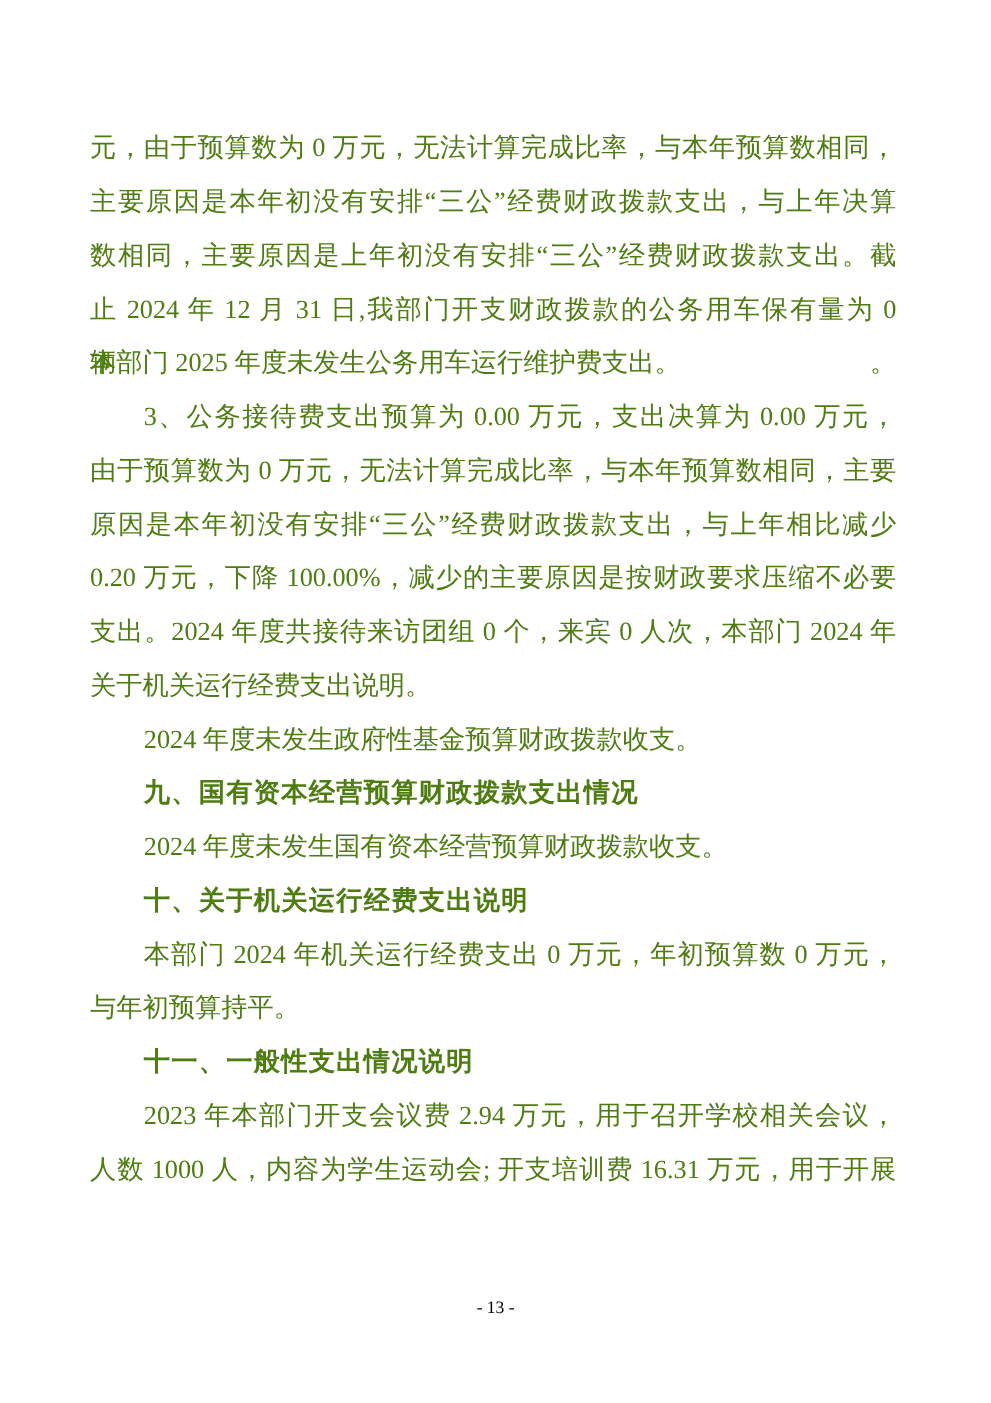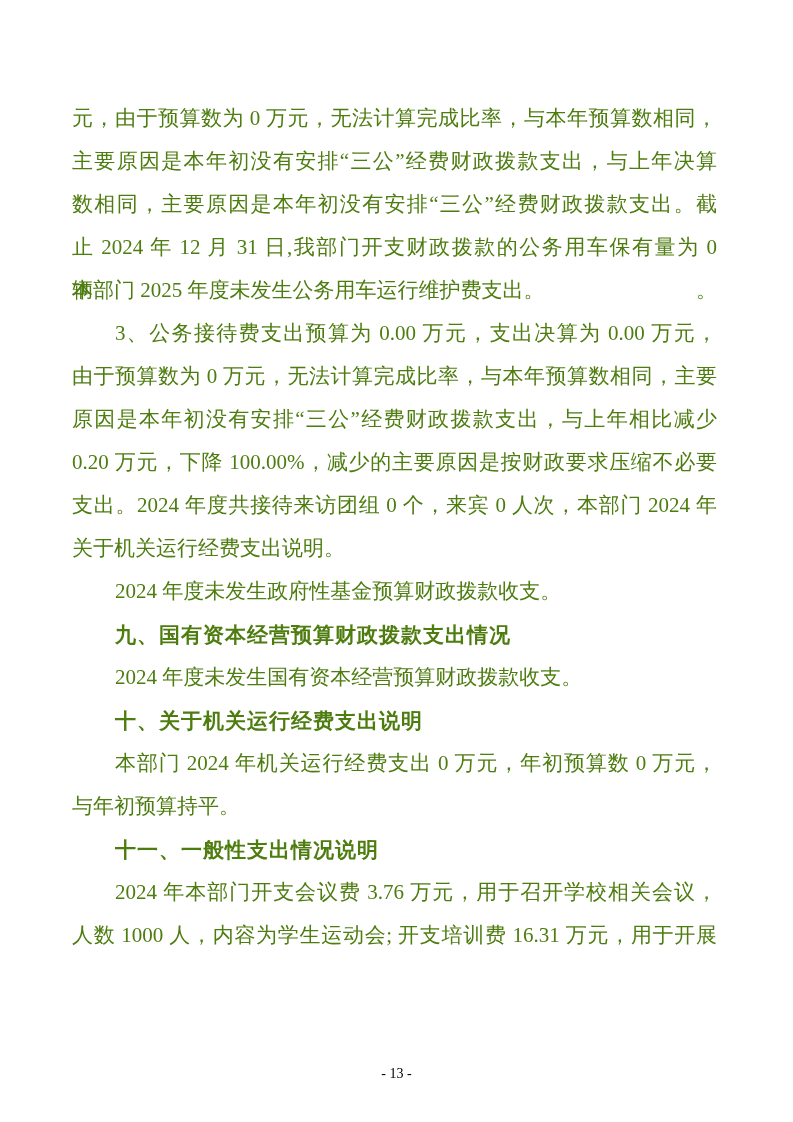--- a/index.html
+++ b/index.html
@@ -42,33 +42,32 @@
   .footer {
     position: absolute;
     top: 1038px;
     left: 0;
     width: 100%;
     text-align: center;
     font-family: "Liberation Serif", serif;
     font-size: 14px;
     line-height: 18px;
     color: #000000;
-    margin-top: 27px;
   }
 </style>
 </head>
 <body>
 
 <div class="page">
   <div class="text-col">
 
     <div>
       <div class="line j">元，由于预算数为 0 万元，无法计算完成比率，与本年预算数相同，</div>
       <div class="line j">主要原因是本年初没有安排“三公”经费财政拨款支出，与上年决算</div>
-      <div class="line j">数相同，主要原因是本年初没有安排“三公”经费财政拨款支出。截</div>
+      <div class="line j">数相同，主要原因是上年初没有安排“三公”经费财政拨款支出。截</div>
       <div class="line j">止 2024 年 12 月 31 日,我部门开支财政拨款的公务用车保有量为 0 辆。</div>
       <div class="line">本部门 2025 年度未发生公务用车运行维护费支出。</div>
     </div>
 
     <div>
       <div class="line j ind">3、公务接待费支出预算为 0.00 万元，支出决算为 0.00 万元，</div>
       <div class="line j">由于预算数为 0 万元，无法计算完成比率，与本年预算数相同，主要</div>
       <div class="line j">原因是本年初没有安排“三公”经费财政拨款支出，与上年相比减少</div>
       <div class="line j">0.20 万元，下降 100.00%，减少的主要原因是按财政要求压缩不必要</div>
       <div class="line j">支出。2024 年度共接待来访团组 0 个，来宾 0 人次，本部门 2024 年</div>
@@ -89,20 +88,20 @@
     <div class="line heading ind">十、关于机关运行经费支出说明</div>
 
     <div>
       <div class="line j ind">本部门 2024 年机关运行经费支出 0 万元，年初预算数 0 万元，</div>
       <div class="line">与年初预算持平。</div>
     </div>
 
     <div class="line heading ind">十一、一般性支出情况说明</div>
 
     <div>
-      <div class="line j ind">2024 年本部门开支会议费 3.76 万元，用于召开学校相关会议，</div>
+      <div class="line j ind">2023 年本部门开支会议费 2.94 万元，用于召开学校相关会议，</div>
       <div class="line j">人数 1000 人，内容为学生运动会; 开支培训费 16.31 万元，用于开展</div>
     </div>
 
   </div>
 
   <div class="footer">- 13 -</div>
 </div>
 
 </body></html>

